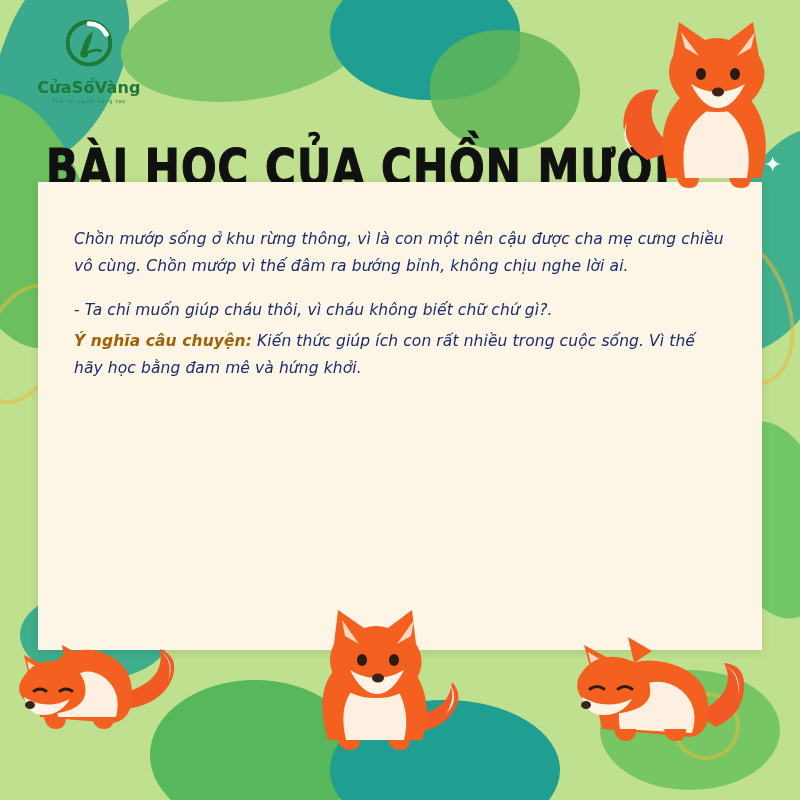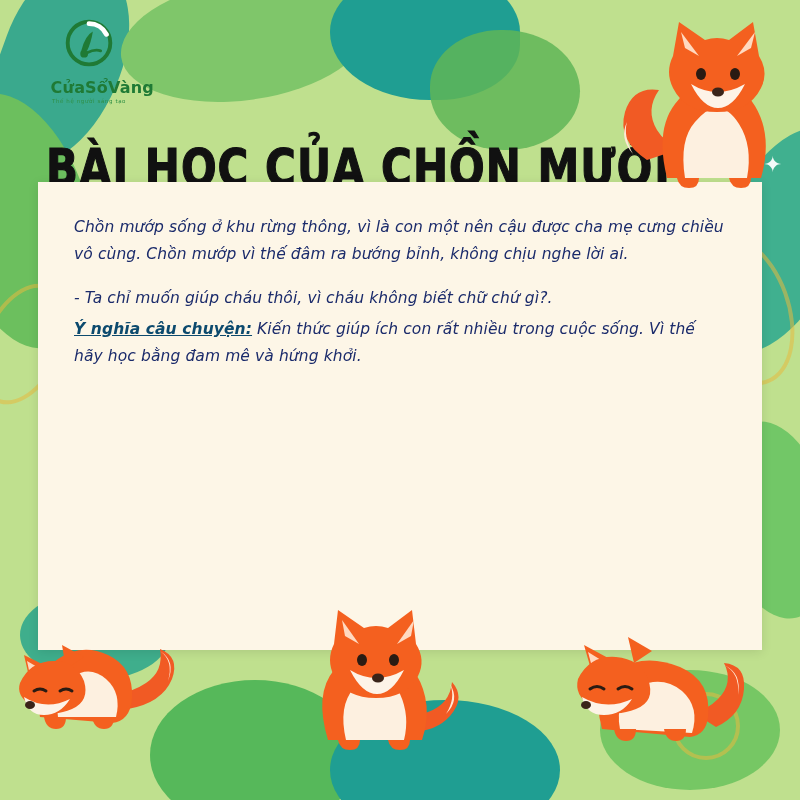--- a/index.html
+++ b/index.html
@@ -64,21 +64,20 @@
     margin: 0 auto;
   }
   .logo-name {
     margin-top: 2px;
     font-family: "DejaVu Sans", sans-serif;
     font-weight: bold;
     font-size: 16px;
     color: #1f7a35;
     letter-spacing: .2px;
     white-space: nowrap;
-    text-align: right;
   }
   .logo-tag {
     font-size: 5.5px;
     color: #2f8f45;
     letter-spacing: .6px;
     white-space: nowrap;
     margin-top: 1px;
   }
 
   
@@ -102,37 +101,36 @@
   .card {
     position: absolute;
     top: 182px;
     left: 38px;
     width: 724px;
     height: 468px;
     background: #fdf6e7;
     box-shadow: 0 2px 10px rgba(0,0,0,.10);
   }
   .card-inner {
-    padding: 32px 36px 10px 36px;
+    padding: 44px 36px 10px 36px;
   }
   .para {
     margin: 0 0 18px 0;
     font-family: "DejaVu Sans", sans-serif;
     font-size: 15.5px;
     line-height: 1.72;
     color: #1b2b6b;
     font-style: italic;
     letter-spacing: .1px;
   }
   .para:last-child { margin-bottom: 0; }
   .para.tight { margin-bottom: 4px; }
   .meaning-label {
-    color: #0c4a6e;
+    color: #a16207;
     font-weight: bold;
-    text-decoration: underline;
   }
 
   
   .fox {
     position: absolute;
     pointer-events: none;
   }
   .fox-top { top: 10px; right: 18px; width: 175px; height: 190px; }
   .fox-bl  { bottom: 58px; left: 10px; width: 180px; height: 125px; }
   .fox-bc  { bottom: 40px; left: 288px; width: 175px; height: 160px; }

